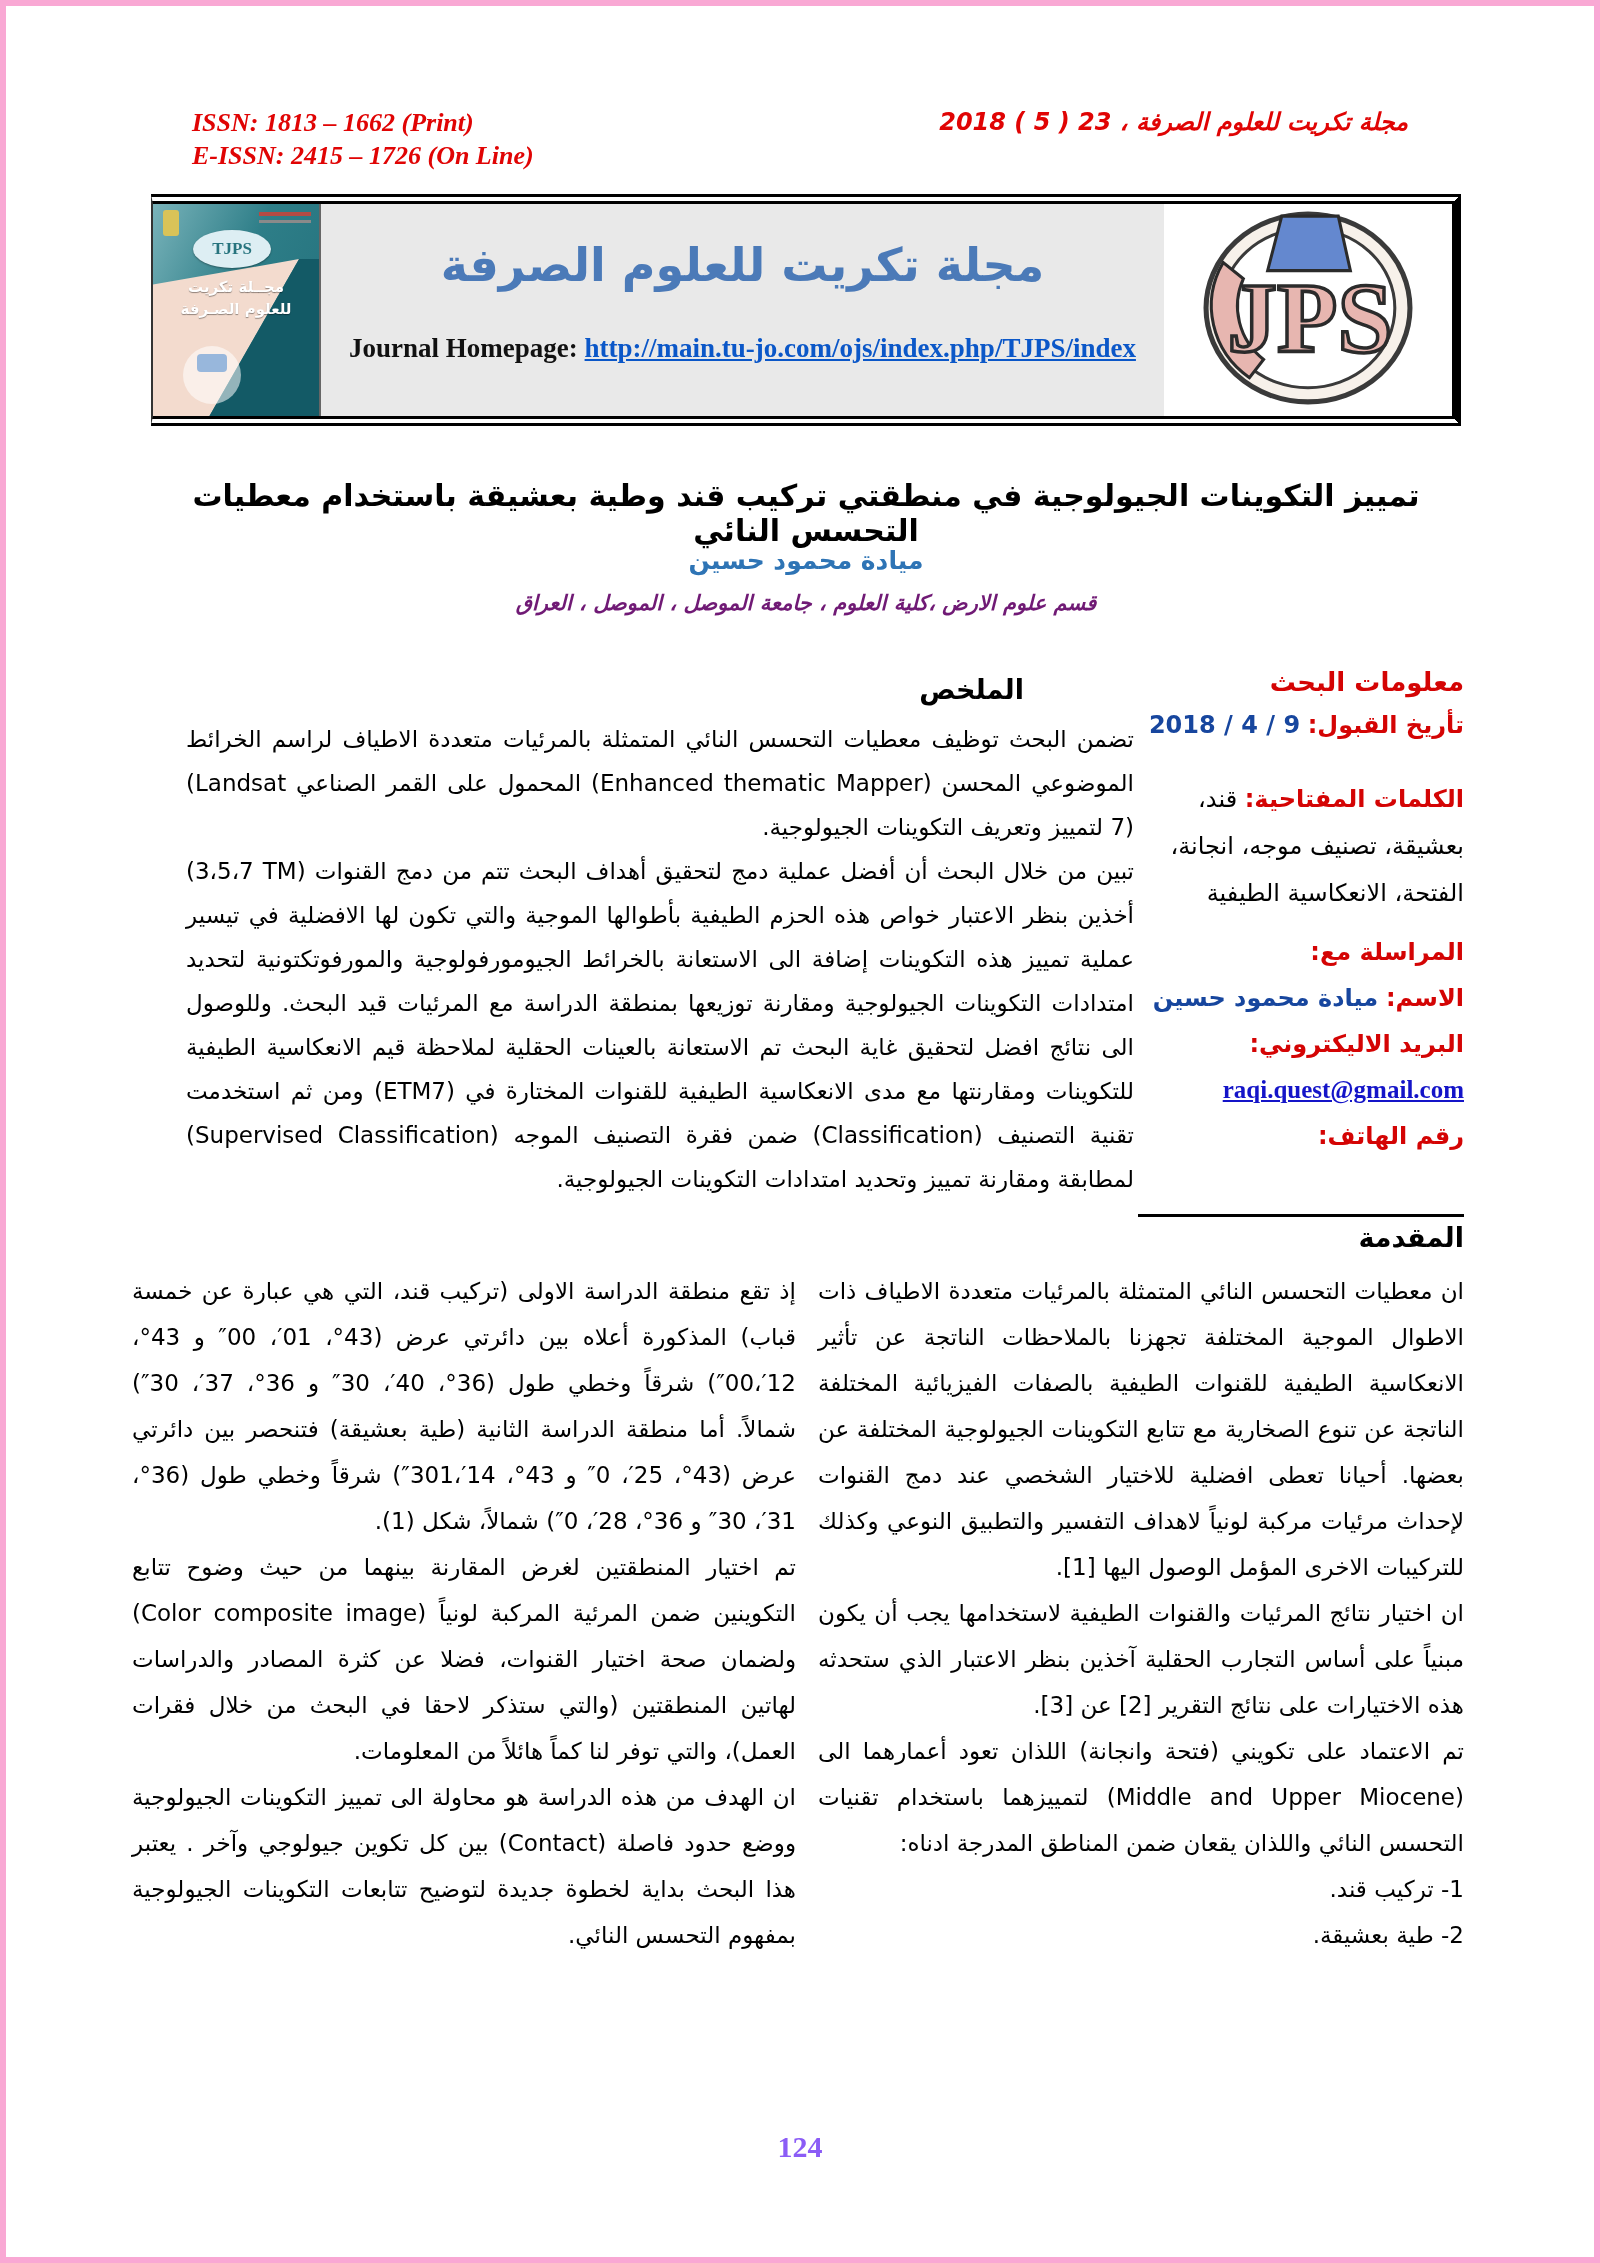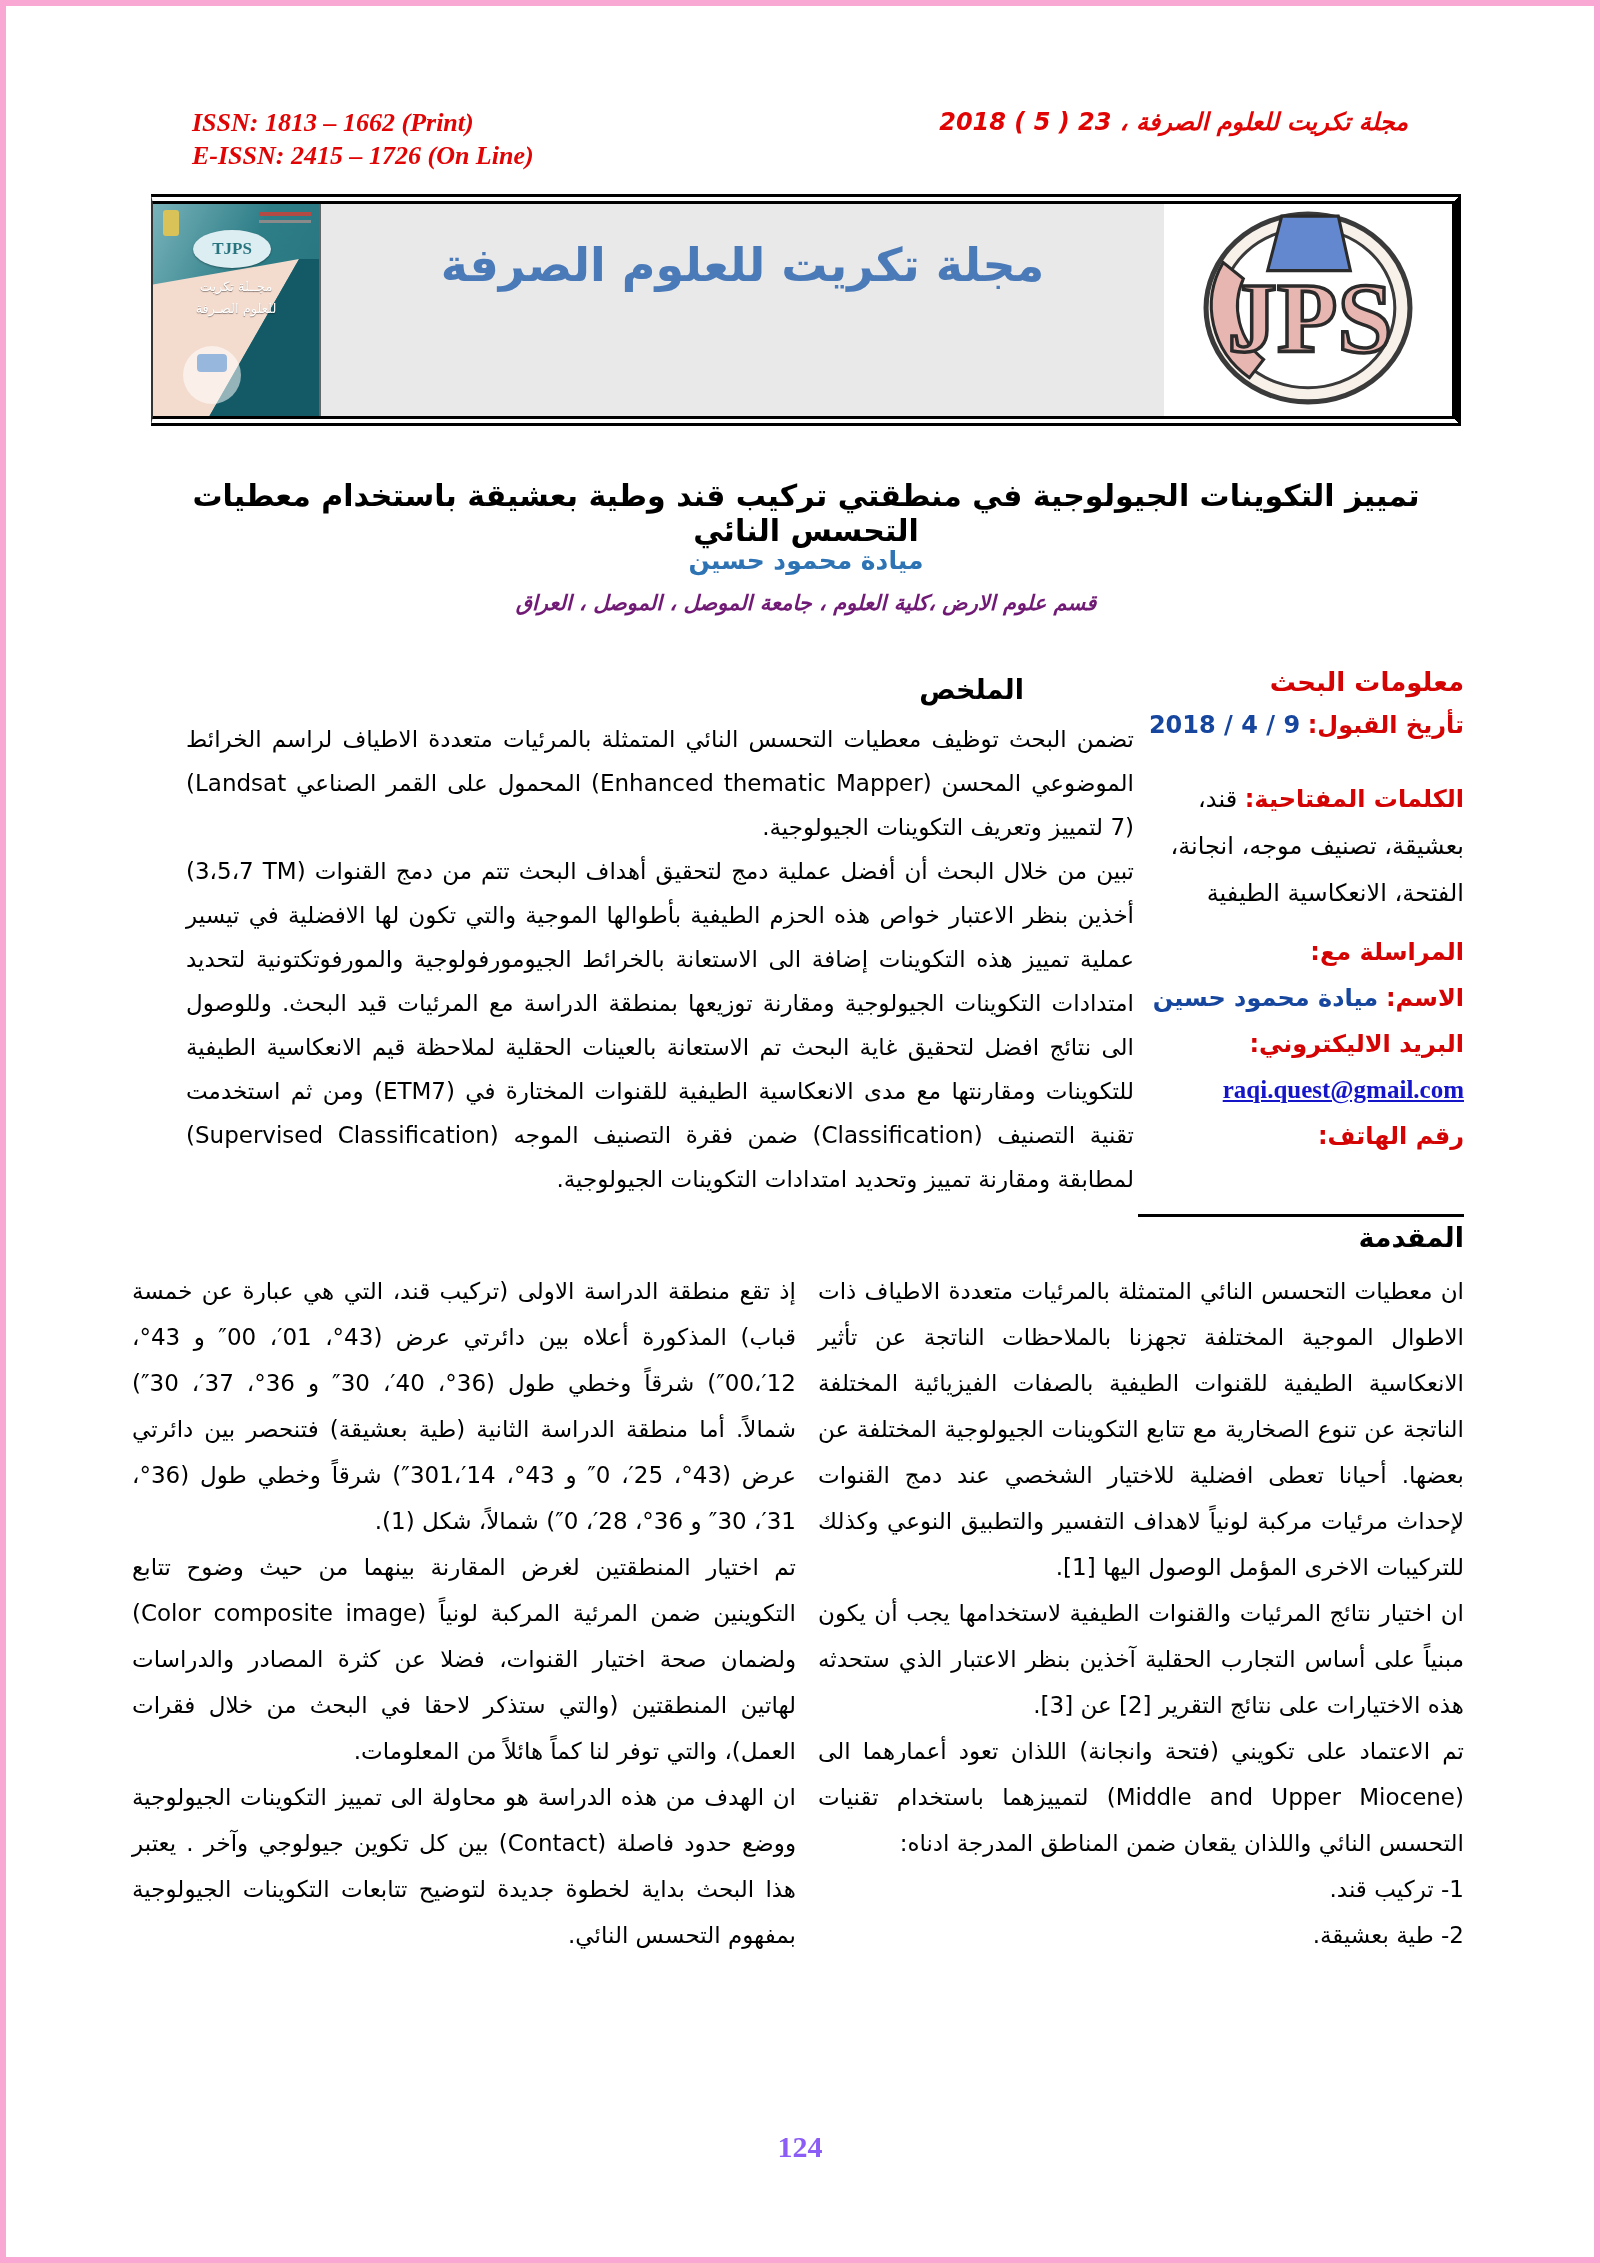--- a/index.html
+++ b/index.html
@@ -21,21 +21,21 @@
                clip-path:polygon(0 38%,88% 26%,34% 100%,0 100%);}
   .cover-wedge-dark{position:absolute;inset:0;background:#135a66;
                clip-path:polygon(88% 26%,100% 26%,100% 100%,34% 100%);}
   .cover-emblem{position:absolute;left:10px;top:6px;width:16px;height:26px;background:#d9c358;border-radius:3px;}
   .cover-tiny-top{position:absolute;right:8px;top:8px;width:52px;height:14px;
                   background:linear-gradient(#b34b44 0 4px,transparent 4px 8px,#8a8a8a 8px 11px,transparent 11px);}
   .cover-oval{position:absolute;left:40px;top:26px;width:78px;height:38px;background:#ddeef3;border-radius:50%;
               text-align:center;line-height:38px;color:#27747e;font-weight:bold;font-size:17px;
               font-family:"Liberation Serif",serif;box-shadow:0 1px 2px rgba(0,0,0,.35);}
   .cover-ar{position:absolute;left:0;top:72px;width:100%;text-align:center;color:#fff;
-            font-size:13px;font-weight:normal;line-height:22px;direction:rtl;text-shadow:0 1px 1px rgba(0,0,0,.4);}
+            font-size:15px;font-weight:bold;line-height:22px;direction:rtl;text-shadow:0 1px 1px rgba(0,0,0,.4);}
   .cover-circle{position:absolute;left:30px;top:142px;width:58px;height:58px;border-radius:50%;
                 background:rgba(255,255,255,.55);}
   .cover-circle::after{content:"";position:absolute;left:14px;top:8px;width:30px;height:18px;background:#7fa9d8;border-radius:4px;opacity:.8;}
   .banner-mid{flex:1;background:#e9e9e9;position:relative;text-align:center;}
   .banner-title{margin-top:34px;color:#4b7ab8;font-size:46px;font-weight:bold;direction:rtl;}
   .banner-home{position:absolute;left:0;bottom:52px;width:100%;font-family:"Liberation Serif",serif;
                font-size:27px;font-weight:bold;}
   .banner-home .lbl{color:#111;}
   .banner-home .url{color:#0b57c8;}
   .banner-logo{width:288px;background:#fff;display:flex;align-items:center;justify-content:center;}
@@ -94,20 +94,25 @@
       <div class="cover-oval">TJPS</div>
       <div class="cover-ar">
         <div>مجــلة تكريت</div>
         <div>للعلوم الصـرفة</div>
       </div>
       <div class="cover-circle"></div>
 
     </div>
     <div class="banner-mid">
       <div class="banner-title">مجلة تكريت للعلوم الصرفة</div>
+      <div class="banner-home">
+        <span class="lbl">Journal Homepage:</span>
+        <span> </span>
+        <a class="url" href="#">http://main.tu-jo.com/ojs/index.php/TJPS/index</a>
+      </div>
     </div>
     <div class="banner-logo">
       <svg width="230" height="212" viewBox="0 0 220 210">
         <ellipse cx="110" cy="103" rx="101" ry="93" fill="#f7f1ea" stroke="#3a3a3a" stroke-width="5"></ellipse>
         <ellipse cx="110" cy="103" rx="86" ry="79" fill="#ffffff" stroke="#3a3a3a" stroke-width="3"></ellipse>
         <path d="M84,12 L140,12 L152,66 L70,66 Z" fill="#6488cf" stroke="#2b2b2b" stroke-width="3"></path>
         <path d="M26,58 A92,88 0 0 0 52,172 L66,154 A70,68 0 0 1 46,74 Z" fill="#e7b6b0" stroke="#2b2b2b" stroke-width="3"></path>
         <text x="112" y="146" font-size="98" font-weight="bold" fill="#e7b6b0" stroke="#2b2b2b" stroke-width="3.5" text-anchor="middle" font-family="'Liberation Serif',serif">JPS</text>
       </svg>
     </div>

